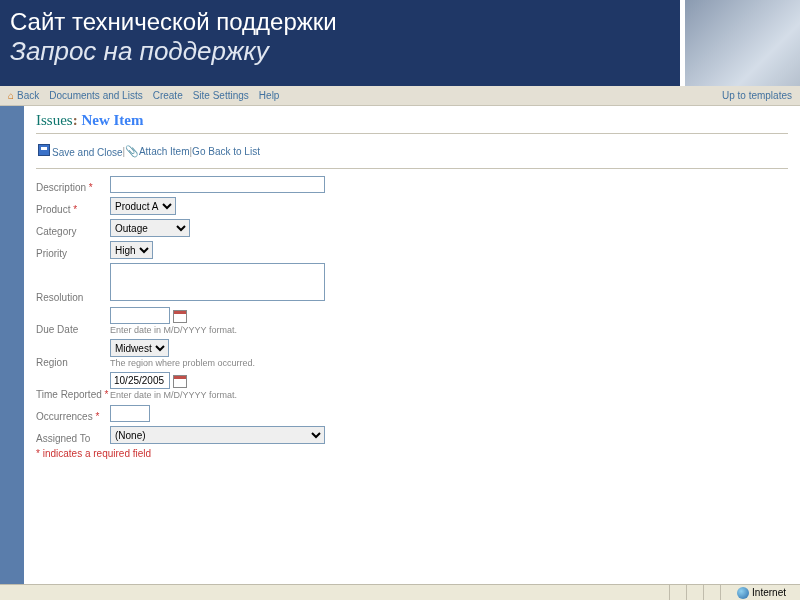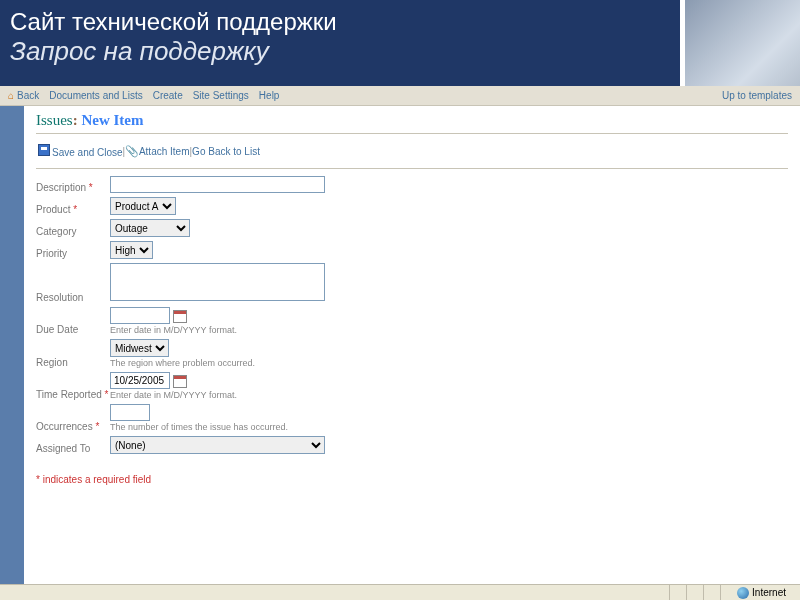--- a/index.html
+++ b/index.html
@@ -59,21 +59,21 @@
 .form { margin-top: 6px; }
 .form-row { display: flex; align-items: flex-end; margin-bottom: 4px; min-height: 18px; }
 .form-label { width: 74px; color: #777; font-size: 10px; padding-top: 2px; }
 .req { color: #c33; }
 .form-val { flex: 1; }
 .form-val input[type=text] { height: 17px; border: 1px solid #7f9db9; font-size: 10px; padding: 0 3px; }
 .form-val select { height: 18px; border: 1px solid #7f9db9; font-size: 10px; background: #efefef; }
 .form-val textarea { width: 215px; height: 38px; border: 1px solid #7f9db9; font-size: 10px; resize: none; }
 .hint { color: #888; font-size: 9px; margin-top: 1px; }
 .cal-icon { width: 14px; height: 13px; display: inline-block; background: linear-gradient(to bottom,#c0504a 0 30%,#fff 30% 100%); border: 1px solid #888; vertical-align: middle; margin-left: 3px; }
-.req-note { color: #c33; font-size: 10px; margin-top: 20px; }
+.req-note { color: #c33; font-size: 10px; margin-top: 4px; }
 .statusbar { position: absolute; bottom: 0; left: 0; right: 0; height: 16px; background: #ece9d8; border-top: 1px solid #c0bcac; display: flex; align-items: center; font-size: 10px; padding: 0 4px; }
 .statusbar .sb-seg { border-left: 1px solid #c0bcac; height: 100%; display: inline-flex; align-items: center; padding: 0 8px; }
 .sb-internet { margin-left: auto; display: flex; align-items: center; gap: 3px; padding-right: 10px;}
 .sb-globe { width: 12px; height: 12px; border-radius: 50%; background: radial-gradient(circle at 35% 35%, #8fd0ef, #2a6caa); }
 </style>
 </head>
 <body>
 
 <div class="slide-header">
   <div class="slide-title">Сайт технической поддержки</div>
@@ -226,21 +226,21 @@
         <div class="form-row">
           <div class="form-label">Region</div>
           <div class="form-val"><select><option>Midwest</option></select><div class="hint">The region where problem occurred.</div></div>
         </div>
         <div class="form-row">
           <div class="form-label"><span>Time Reported</span> <span class="req">*</span></div>
           <div class="form-val"><input type="text" style="width: 60px;" value="10/25/2005"><span class="cal-icon"></span><div class="hint">Enter date in M/D/YYYY format.</div></div>
         </div>
         <div class="form-row">
           <div class="form-label"><span>Occurrences</span> <span class="req">*</span></div>
-          <div class="form-val"><input type="text" style="width: 40px;"><div class="hint">The number of times the issue has occurred.</div></div>
+          <div class="form-val"><input type="text" style="width: 40px;"></div>
         </div>
         <div class="form-row">
           <div class="form-label">Assigned To</div>
           <div class="form-val"><select style="width:215px"><option>(None)</option></select></div>
         </div>
         <div class="req-note"><span class="req">*</span> <span>indicates a required field</span></div>
       </div>
     </div>
   </div>
 

